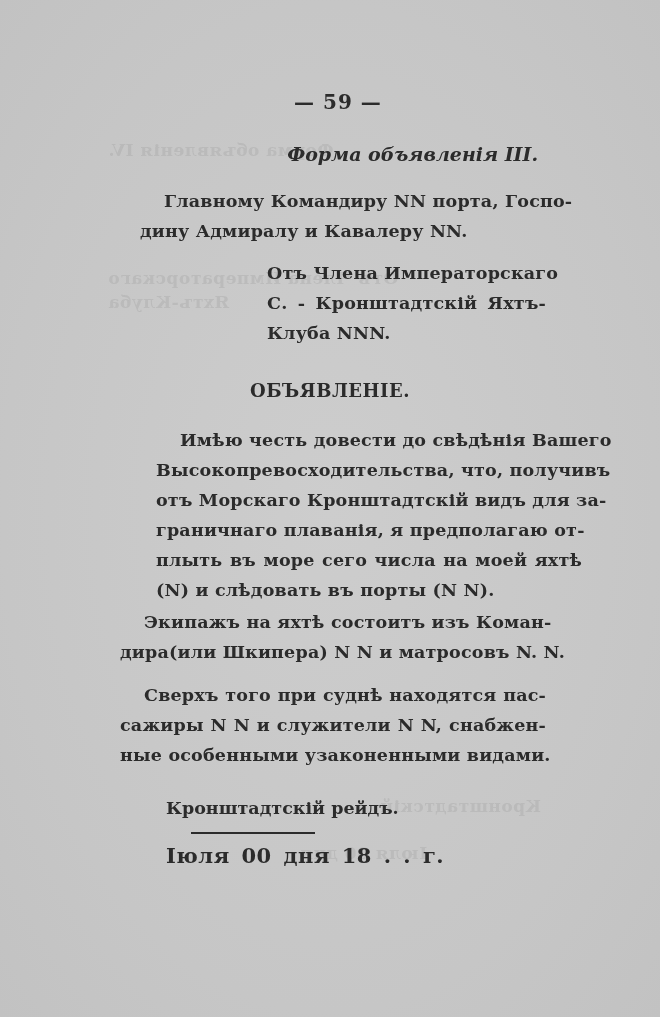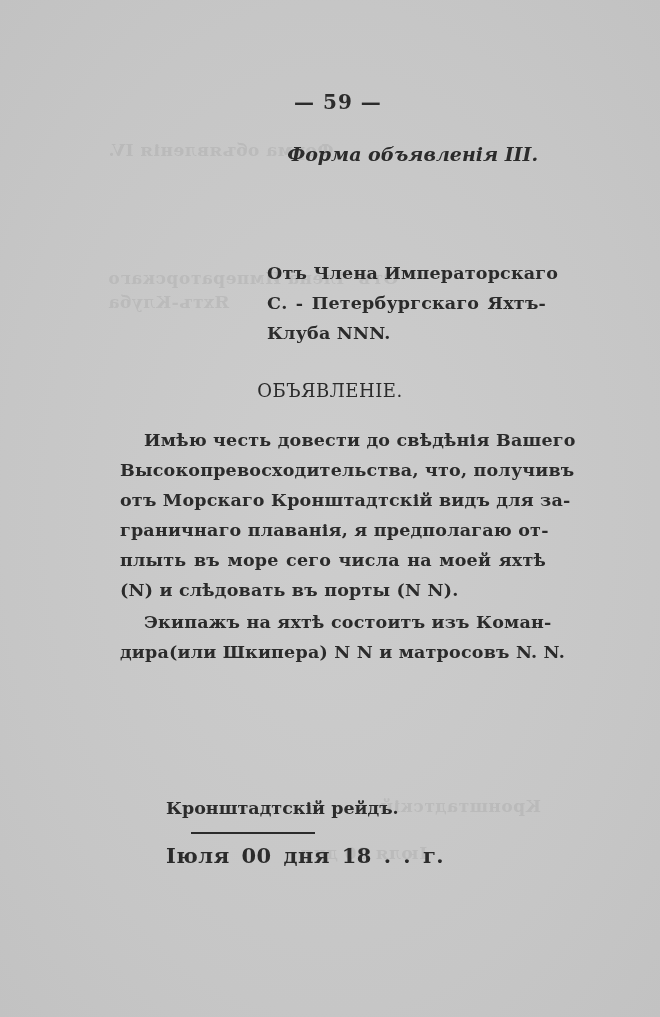--- a/index.html
+++ b/index.html
@@ -27,24 +27,24 @@
       font-family: "DejaVu Serif", serif;
     }
     .block {
       position: absolute; font-size: 17.5px; font-weight: bold; line-height: 30px;
       text-align: justify; letter-spacing: 0.2px;
     }
     .addr { left: 140px; width: 406px; top: 186px; }
     .sender { left: 267px; width: 279px; top: 258px; }
     .heading {
       position: absolute; top: 380px; left: 0; width: 660px; text-align: center;
-      font-size: 18px; font-weight: normal; letter-spacing: 0.5px;
+      font-size: 18px; font-weight: bold; letter-spacing: 0.5px;
     }
     .para { left: 120px; width: 426px; }
-    .p1 { top: 425px; }
+    .p1 { top: 425px; margin-left: 36px; }
     .p2 { top: 607px; }
     .p3 { top: 680px; }
     .line { display: block; text-align: justify; text-align-last: justify; white-space: nowrap; }
     .line.last { text-align-last: left; }
     .indent { padding-left: 24px; }
     .place {
       position: absolute; top: 798px; left: 166px; font-size: 17.5px; font-weight: bold;
     }
     .rule {
       position: absolute; top: 832px; left: 191px; width: 124px; height: 2px; background: #2b2b2b;
@@ -62,40 +62,49 @@
   <div class="bleed" style="top:140px;left:108px;">Форма объявленія IV.</div>
   <div class="bleed" style="top:268px;left:108px;">Отъ Члена Императорскаго</div>
   <div class="bleed" style="top:292px;left:108px;">Яхтъ-Клуба</div>
   <div class="bleed" style="top:796px;left:380px;">Кронштадтскій</div>
   <div class="bleed" style="top:843px;left:300px;">Іюля 00 дня</div>
 
   <div class="pnum">— 59 —</div>
 
   <div class="form-title">Форма объявленія III.</div>
 
+  <div class="block addr">
+    <span class="line indent">Главному Командиру NN порта,  Госпо-</span>
+    <span class="line last">дину Адмиралу и Кавалеру NN.</span>
+  </div>
 
   <div class="block sender">
     <span class="line">Отъ Члена Императорскаго</span>
-    <span class="line">С. - Петербургскаго  Яхтъ-</span>
+    <span class="line">С. - Кронштадтскій  Яхтъ-</span>
     <span class="line last">Клуба NNN.</span>
   </div>
 
   <div class="heading">ОБЪЯВЛЕНІЕ.</div>
 
   <div class="block para p1">
     <span class="line indent">Имѣю честь довести до свѣдѣнія Вашего</span>
     <span class="line">Высокопревосходительства, что, получивъ</span>
     <span class="line">отъ Морскаго Кронштадтскій видъ для за-</span>
     <span class="line">граничнаго плаванія, я предполагаю от-</span>
     <span class="line">плыть въ море сего числа на моей яхтѣ</span>
     <span class="line last">(N) и слѣдовать въ порты (N N).</span>
   </div>
 
   <div class="block para p2">
     <span class="line indent">Экипажъ на яхтѣ состоитъ изъ Коман-</span>
     <span class="line">дира(или Шкипера) N N и матросовъ N. N.</span>
   </div>
 
+  <div class="block para p3">
+    <span class="line indent">Сверхъ того при суднѣ находятся пас-</span>
+    <span class="line">сажиры N N и служители N N, снабжен-</span>
+    <span class="line last">ные особенными узаконенными видами.</span>
+  </div>
 
   <div class="place">Кронштадтскій рейдъ.</div>
   <div class="rule"></div>
   <div class="date">Іюля 00 дня 18 . . г.</div>
 </div>
 
 </body></html>

